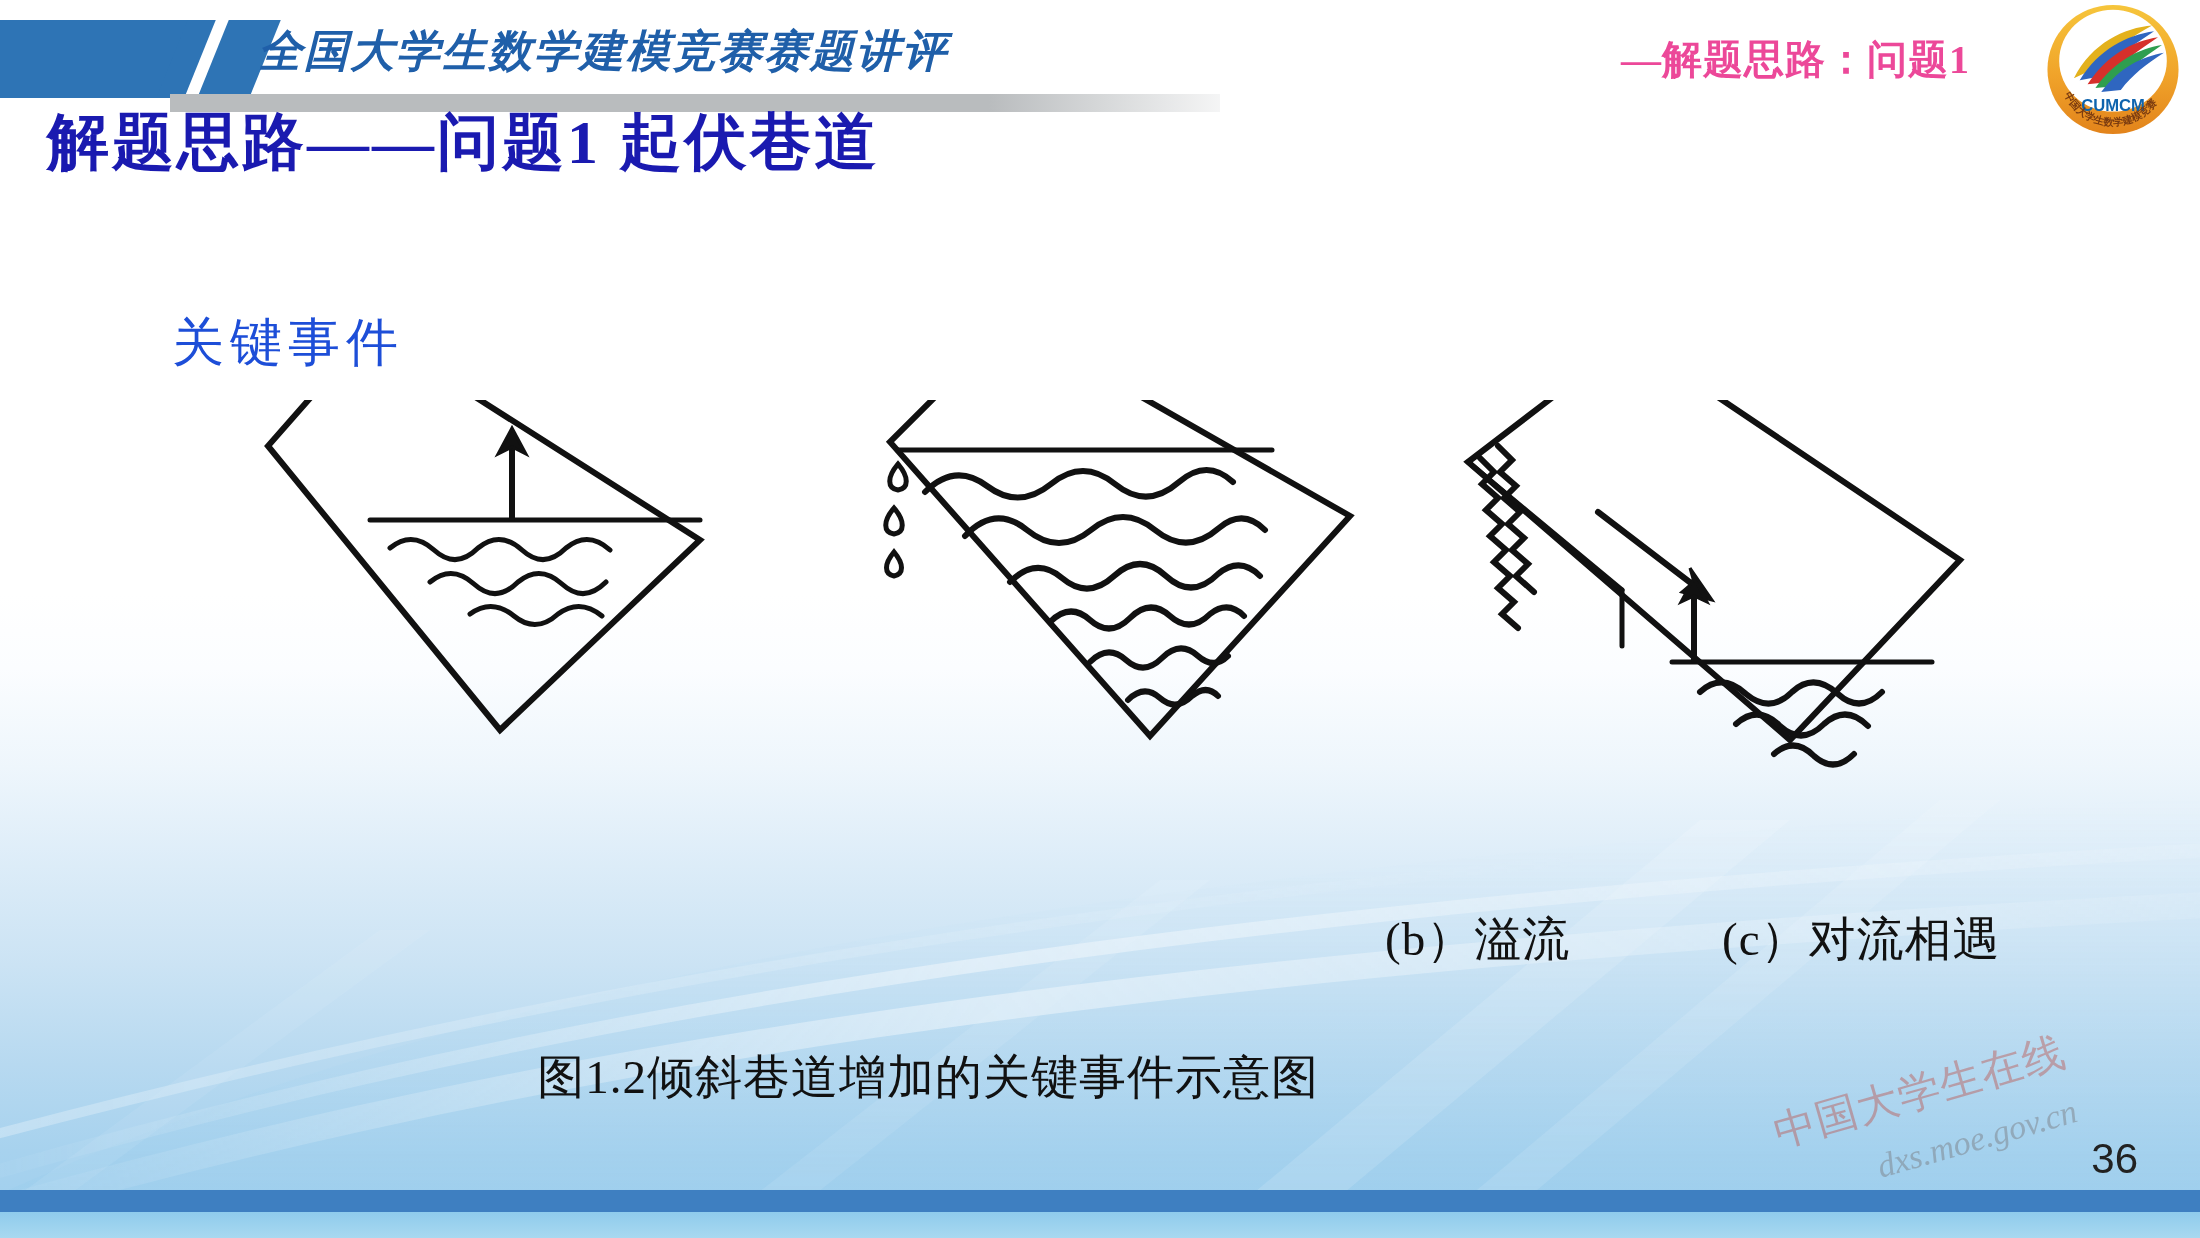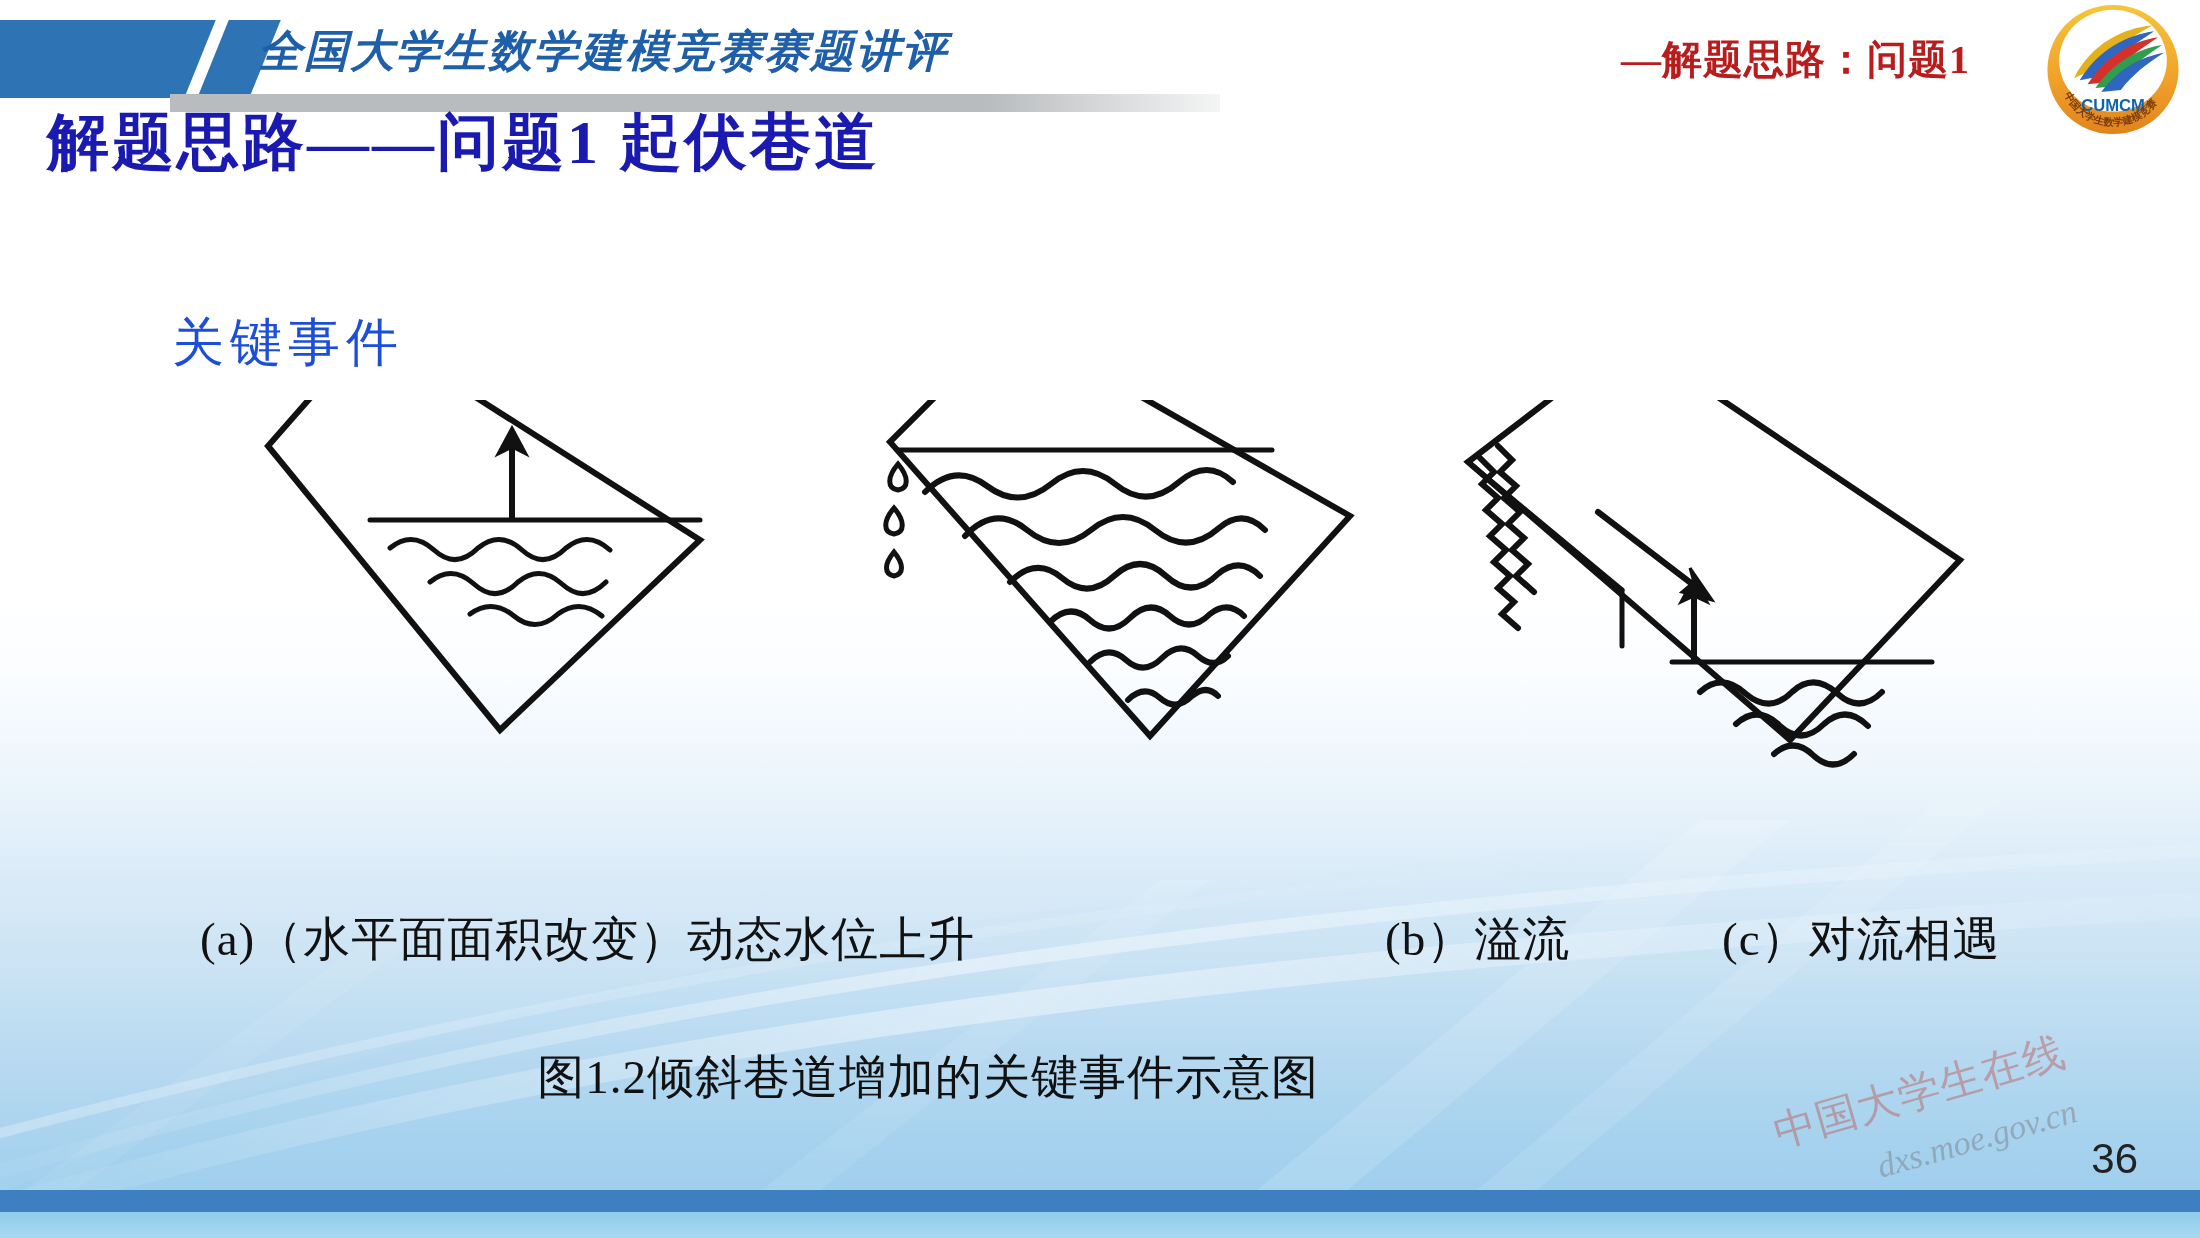--- a/index.html
+++ b/index.html
@@ -82,21 +82,21 @@
     letter-spacing: 2px;
     color: #1F5FA9;
     white-space: nowrap;
   }
   .hdr-right-cn {
     position: absolute;
     right: 230px; top: 32px;
     font-family: "Liberation Serif", "DejaVu Serif", serif;
     font-size: 40px;
     font-weight: bold;
-    color: #b91c1c;
+    color: #ec4899;
     white-space: nowrap;
     letter-spacing: 1px;
   }
   .hdr-logo {
     position: absolute;
     right: 18px; top: 2px;
     width: 138px; height: 135px;
   }
 
   
@@ -339,21 +339,20 @@
 
         <path d="M 1700 292 q 22 -20 46 2 q 24 20 46 -2 q 22 -20 46 2 q 22 20 44 -2" stroke-width="6"></path>
         <path d="M 1736 324 q 22 -20 44 2 q 22 20 44 -2 q 22 -20 44 2" stroke-width="6"></path>
         <path d="M 1774 354 q 20 -18 40 2 q 20 18 40 -2" stroke-width="6"></path>
       </g>
 
     </g>
   </svg>
 
   <div class="cap-row">
-    <div class="cap cap-a">(a)（水平面面积改变）动态水位上升</div>
     <div class="cap cap-c">(c）对流相遇</div>
     <div class="cap cap-b">(b）溢流</div>
   </div>
 
   <div class="fig-caption">图1.2倾斜巷道增加的关键事件示意图</div>
 
   <div class="watermark">中国大学生在线</div>
   <div class="watermark2">dxs.moe.gov.cn</div>
 
   <div class="page-number">36</div>

